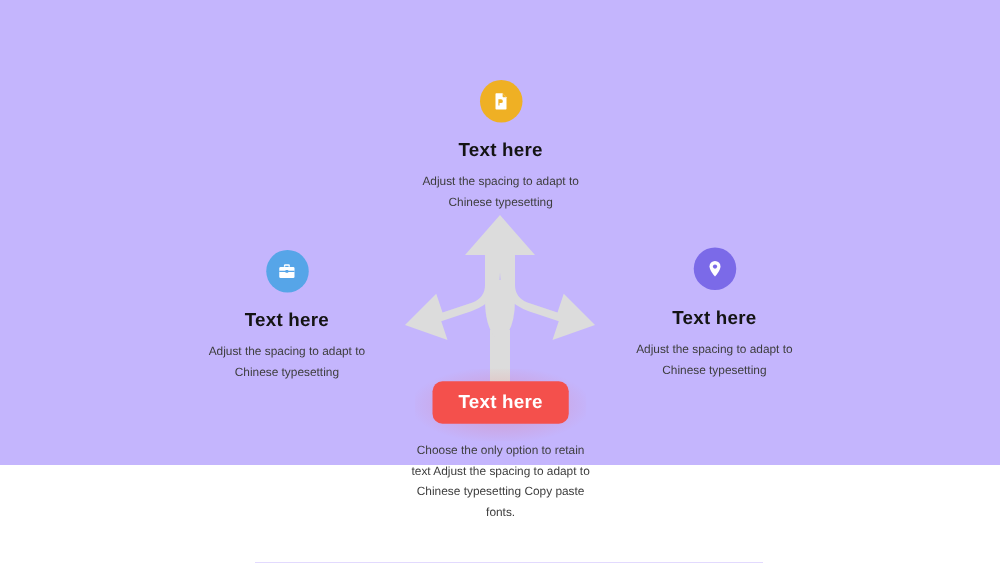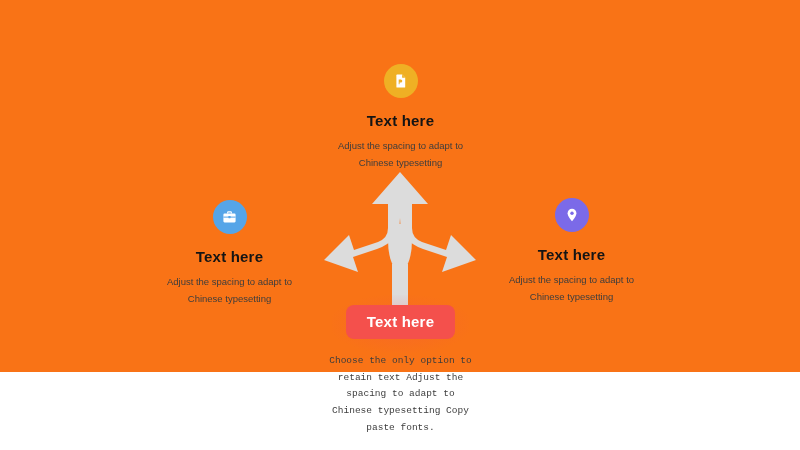--- a/index.html
+++ b/index.html
@@ -10,21 +10,21 @@
     width: 800px;
     height: 450px;
     background: #ffffff;
     font-family: "Liberation Sans", sans-serif;
     overflow: hidden;
   }
   .canvas {
     position: relative;
     width: 800px;
     height: 372px;
-    background: #f97316;
+    background: #c4b5fd;
   }
 
   
   .arrow-wrap {
     position: absolute;
     left: 320px;
     top: 168px;
     width: 160px;
     height: 150px;
     pointer-events: none;
@@ -117,21 +117,20 @@
     left: -14px;
     right: -14px;
     top: -10px;
     bottom: -14px;
     border-radius: 20px;
     background: radial-gradient(ellipse at center, rgba(244,80,76,0.30) 0%, rgba(244,80,76,0.10) 50%, rgba(244,80,76,0) 75%);
     z-index: -1;
   }
   .branch-bottom .branch-body {
     margin-top: 14px;
-    font-family: Liberation Mono, monospace;
   }
 </style>
 </head>
 <body>
 
 <div class="canvas">
 
   <div class="arrow-wrap">
     <svg width="160" height="150" viewBox="0 0 160 150" aria-hidden="true">
       <path d="

